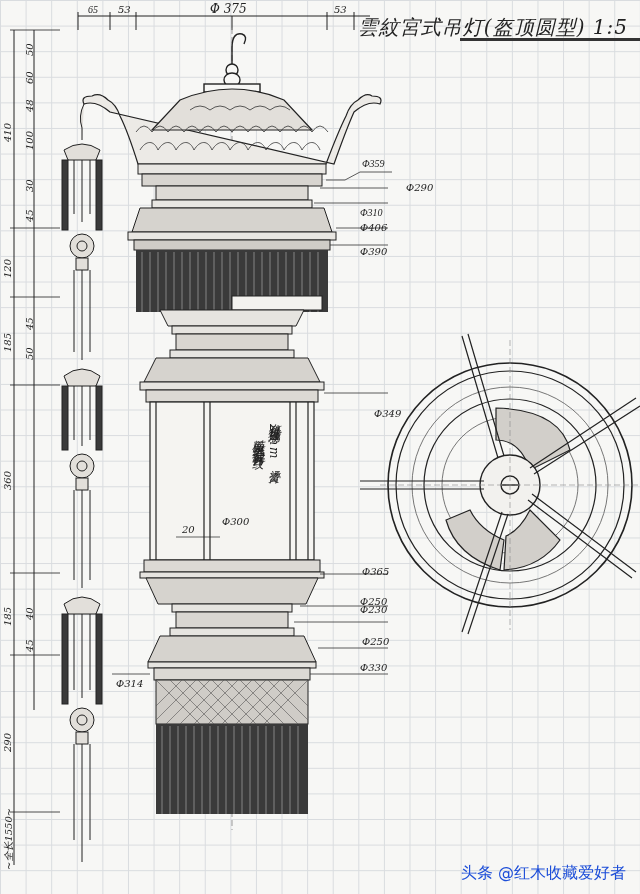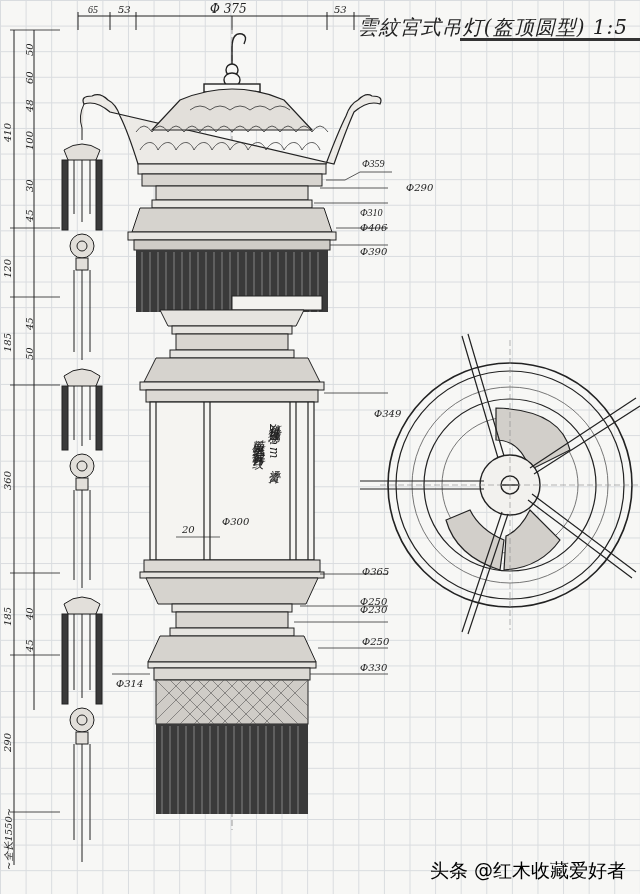--- a/index.html
+++ b/index.html
@@ -25,21 +25,21 @@
     position:absolute; right:0; top:38px; width:180px; height:3px; background:#333;
   }
   .lbl { position:absolute; font-size:10px; font-style:italic; color:#222; white-space:nowrap; }
   .vlbl { position:absolute; font-size:10px; font-style:italic; color:#222; transform:rotate(-90deg); transform-origin:left top; white-space:nowrap; }
   .note {
     position:absolute; writing-mode:vertical-rl; font-size:12px; font-style:italic;
     line-height:16px; color:#222; letter-spacing:2px;
   }
   .watermark {
     position:absolute; right:14px; bottom:10px;
-    font-family:"DejaVu Sans", sans-serif; font-size:19px; color:#000000;
+    font-family:"DejaVu Sans", sans-serif; font-size:16px; color:#1d4ed8;
   }
 </style>
 </head>
 <body>
 
 <div class="grid"></div>
 
 <div class="title">雲紋宮式吊灯(盔顶圆型) 1:5</div>
 <div class="title-line"></div>
 

